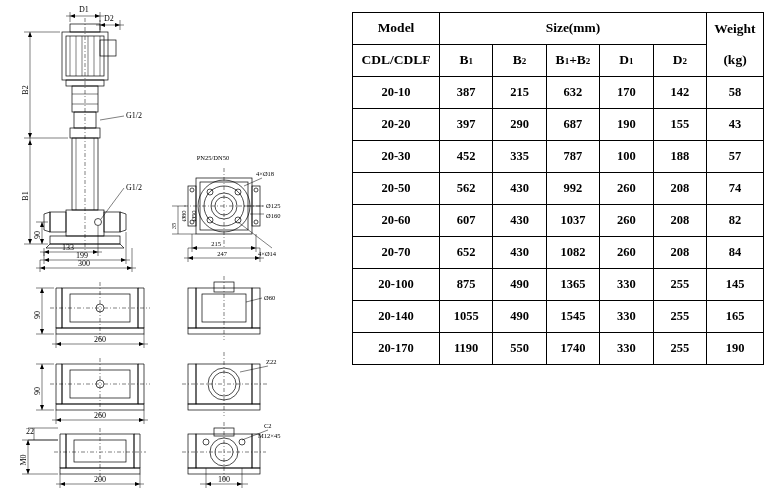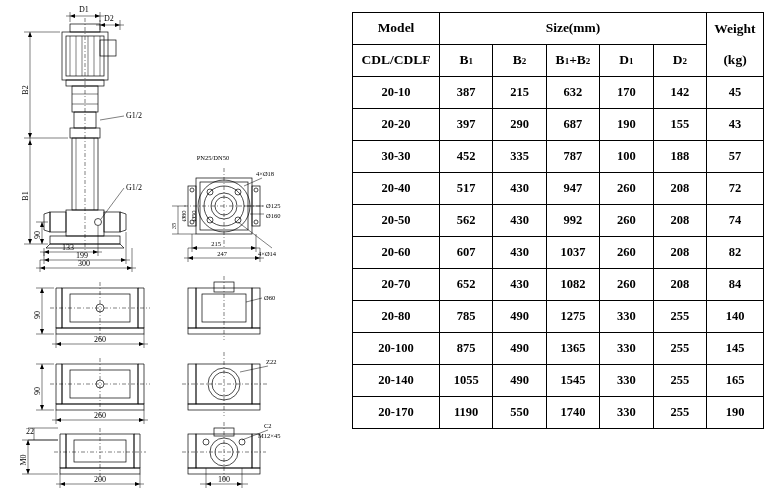--- a/index.html
+++ b/index.html
@@ -403,48 +403,39 @@
       </tr>
     </thead>
     <tbody id="table-body">
         <tr>
           <td class="col-model">20-10</td>
           <td class="col-b1">387</td>
           <td class="col-b2">215</td>
           <td class="col-b1b2">632</td>
           <td class="col-d1">170</td>
           <td class="col-d2">142</td>
-          <td class="col-weight">45</td>
+          <td class="col-weight">58</td>
         </tr>
         <tr>
           <td class="col-model">20-20</td>
           <td class="col-b1">397</td>
           <td class="col-b2">290</td>
           <td class="col-b1b2">687</td>
           <td class="col-d1">190</td>
           <td class="col-d2">155</td>
           <td class="col-weight">43</td>
         </tr>
         <tr>
-          <td class="col-model">30-30</td>
+          <td class="col-model">20-30</td>
           <td class="col-b1">452</td>
           <td class="col-b2">335</td>
           <td class="col-b1b2">787</td>
           <td class="col-d1">100</td>
           <td class="col-d2">188</td>
           <td class="col-weight">57</td>
-        </tr>
-        <tr>
-          <td class="col-model">20-40</td>
-          <td class="col-b1">517</td>
-          <td class="col-b2">430</td>
-          <td class="col-b1b2">947</td>
-          <td class="col-d1">260</td>
-          <td class="col-d2">208</td>
-          <td class="col-weight">72</td>
         </tr>
         <tr>
           <td class="col-model">20-50</td>
           <td class="col-b1">562</td>
           <td class="col-b2">430</td>
           <td class="col-b1b2">992</td>
           <td class="col-d1">260</td>
           <td class="col-d2">208</td>
           <td class="col-weight">74</td>
         </tr>
@@ -460,29 +451,20 @@
         <tr>
           <td class="col-model">20-70</td>
           <td class="col-b1">652</td>
           <td class="col-b2">430</td>
           <td class="col-b1b2">1082</td>
           <td class="col-d1">260</td>
           <td class="col-d2">208</td>
           <td class="col-weight">84</td>
         </tr>
         <tr>
-          <td class="col-model">20-80</td>
-          <td class="col-b1">785</td>
-          <td class="col-b2">490</td>
-          <td class="col-b1b2">1275</td>
-          <td class="col-d1">330</td>
-          <td class="col-d2">255</td>
-          <td class="col-weight">140</td>
-        </tr>
-        <tr>
           <td class="col-model">20-100</td>
           <td class="col-b1">875</td>
           <td class="col-b2">490</td>
           <td class="col-b1b2">1365</td>
           <td class="col-d1">330</td>
           <td class="col-d2">255</td>
           <td class="col-weight">145</td>
         </tr>
         <tr>
           <td class="col-model">20-140</td>

